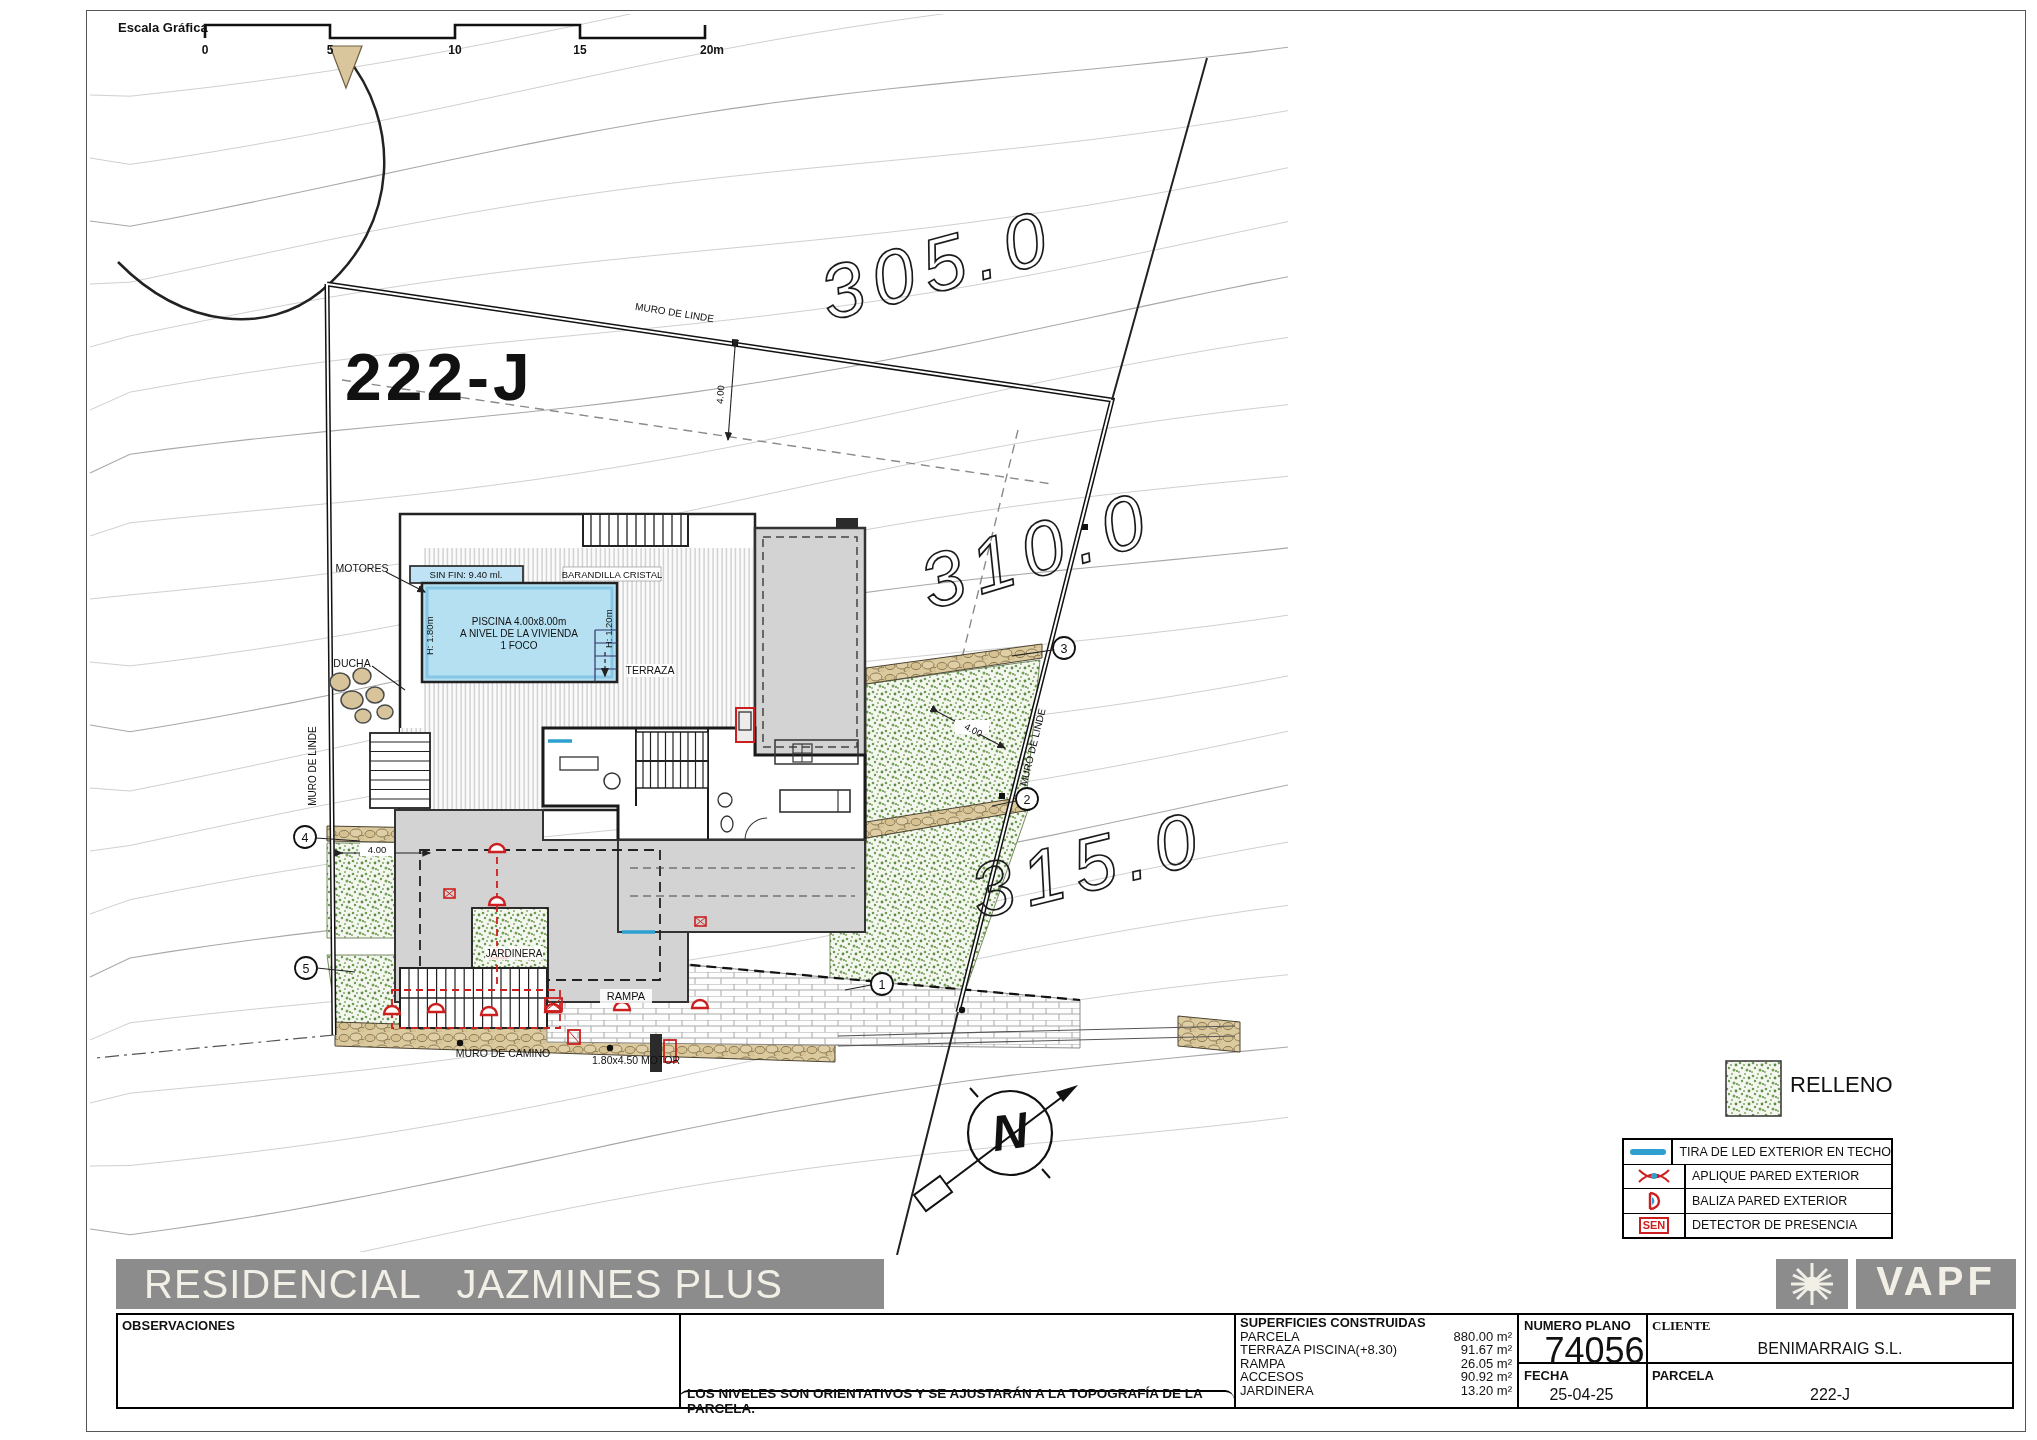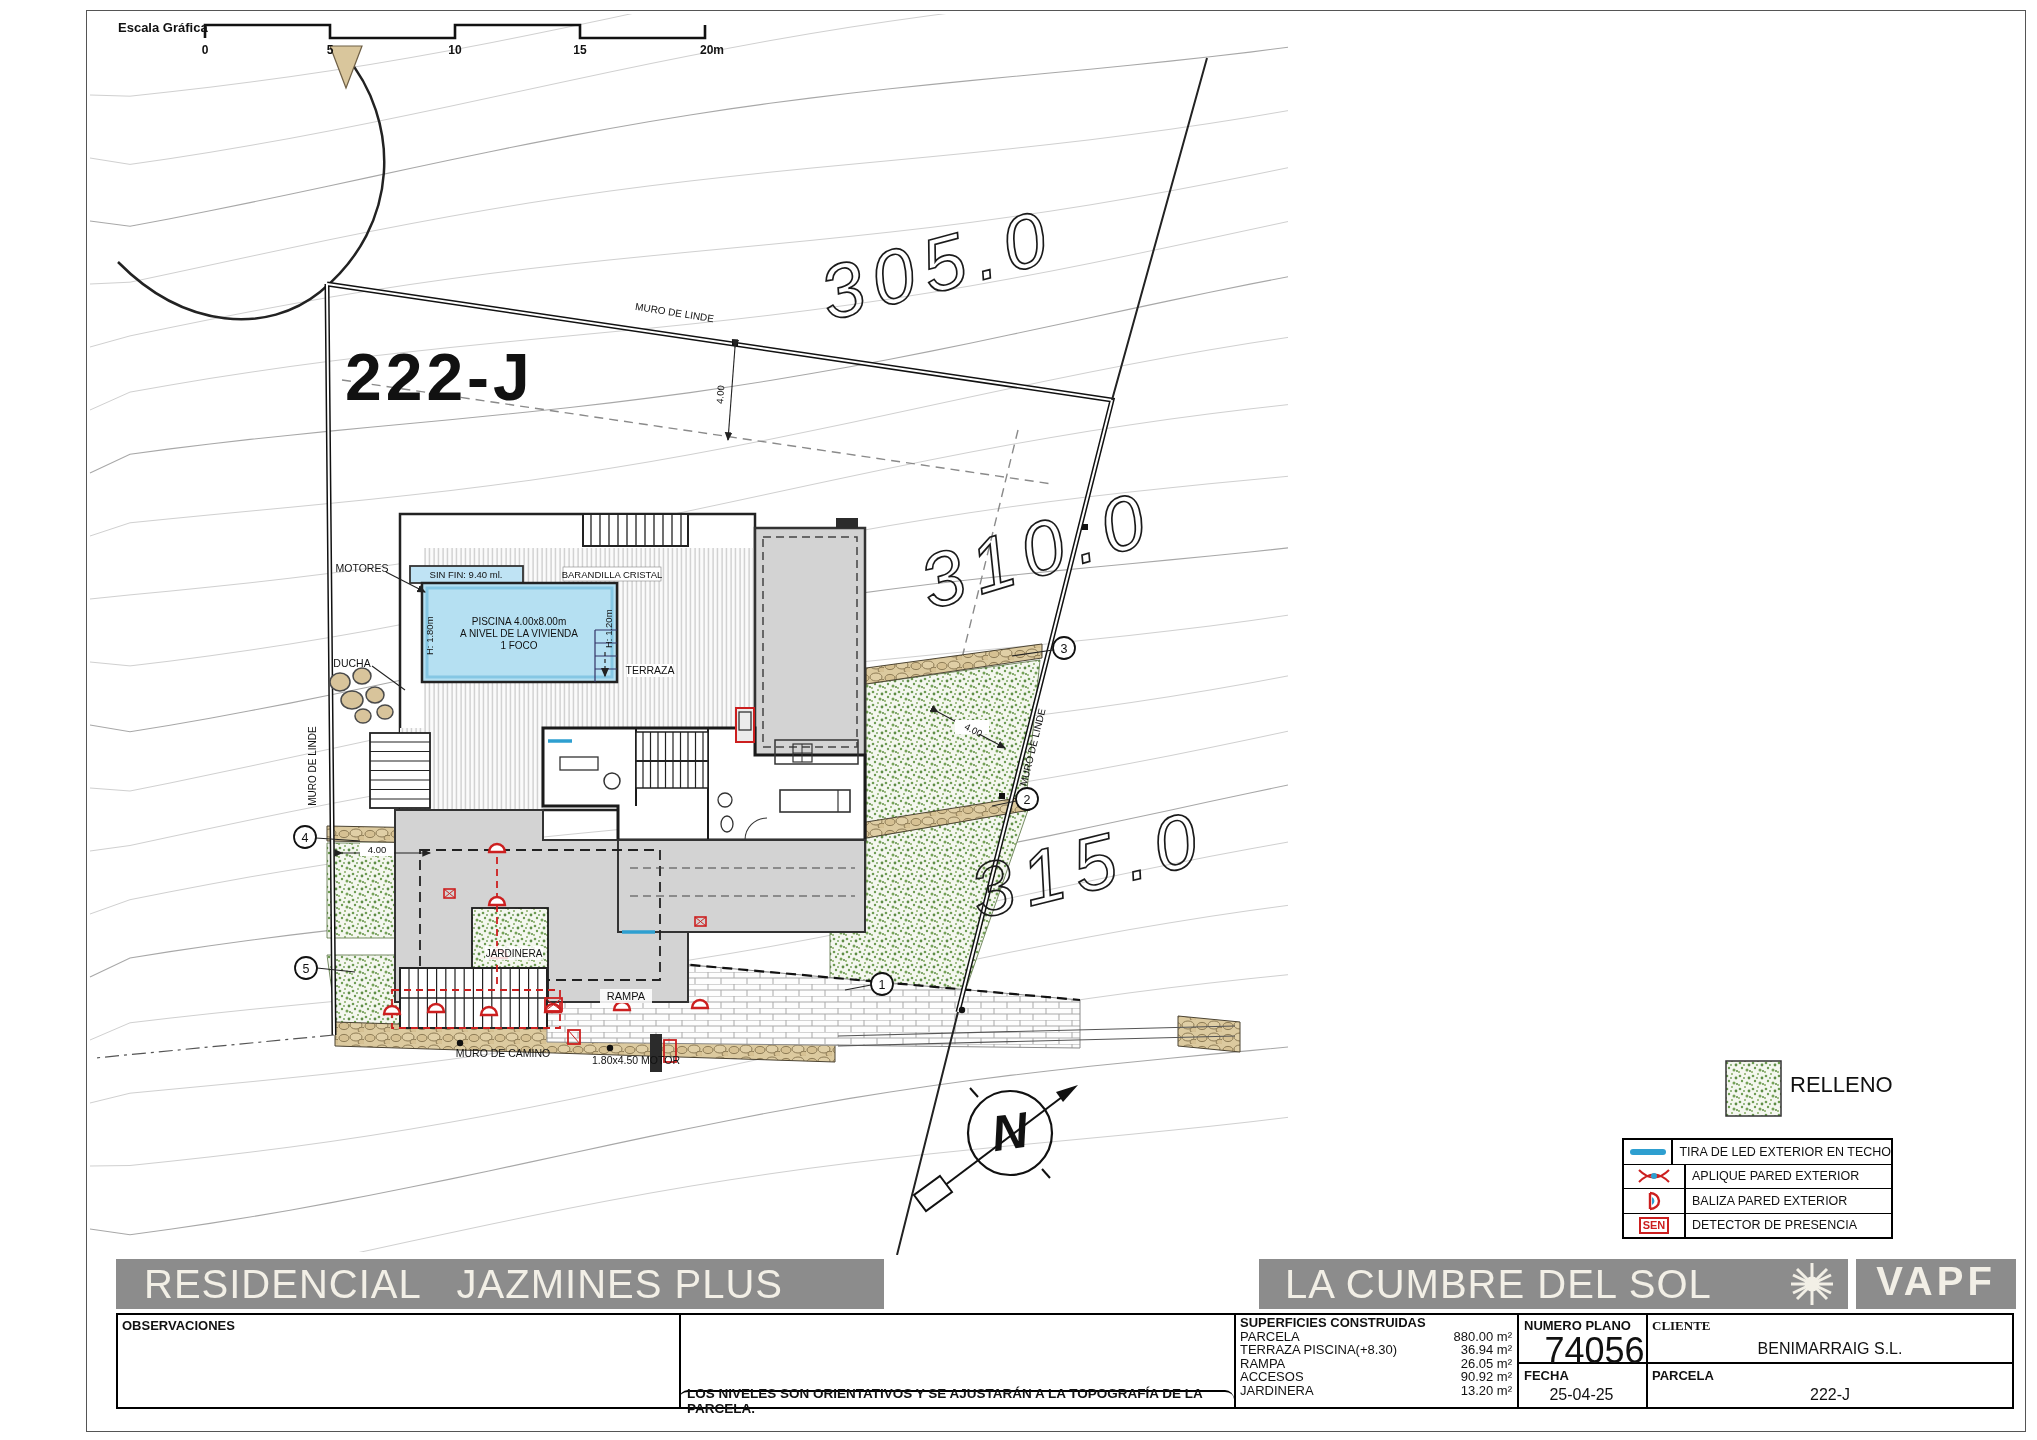--- a/index.html
+++ b/index.html
@@ -401,21 +401,20 @@
   </div>
   <div class="legrow">
     <div class="legicon">
       <span class="sen-ic">SEN</span>
     </div>
     <div class="leglabel">DETECTOR DE PRESENCIA</div>
   </div>
 </div>
 
 <div class="abs graybar bar-left"><span>RESIDENCIAL   JAZMINES PLUS</span></div>
-<div class="abs graybar bar-right"><span>LA CUMBRE DEL SOL</span></div>
 <div class="abs sunbox">
   <svg width="50" height="46" viewBox="0 0 50 46">
     <g stroke="#f2efe6" stroke-width="3">
       <line x1="25" y1="23" x2="25" y2="2"></line>
           <line x1="25" y1="23" x2="25" y2="44"></line>
       <line x1="25" y1="23" x2="4" y2="23"></line>
           <line x1="25" y1="23" x2="46" y2="23"></line>
       <line x1="25" y1="23" x2="10" y2="8"></line>
           <line x1="25" y1="23" x2="40" y2="8"></line>
       <line x1="25" y1="23" x2="10" y2="38"></line>
@@ -442,21 +441,21 @@
 <div class="abs cell-label obs">OBSERVACIONES</div>
 
 <div class="abs superficies">
   <div class="cell-label">SUPERFICIES CONSTRUIDAS</div>
   <div class="suprow">
         <span>PARCELA</span>
         <span>880.00 m²</span>
       </div>
   <div class="suprow">
         <span>TERRAZA PISCINA(+8.30)</span>
-        <span>36.94 m²</span>
+        <span>91.67 m²</span>
       </div>
   <div class="suprow">
         <span>RAMPA</span>
         <span>26.05 m²</span>
       </div>
   <div class="suprow">
         <span>ACCESOS</span>
         <span>90.92 m²</span>
       </div>
   <div class="suprow">

